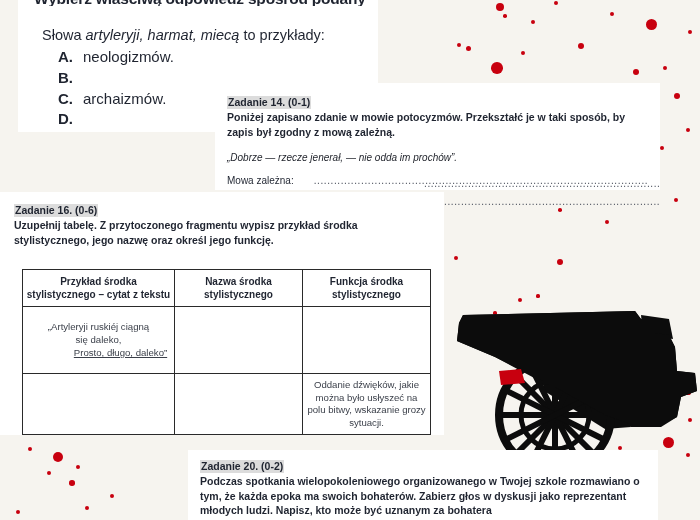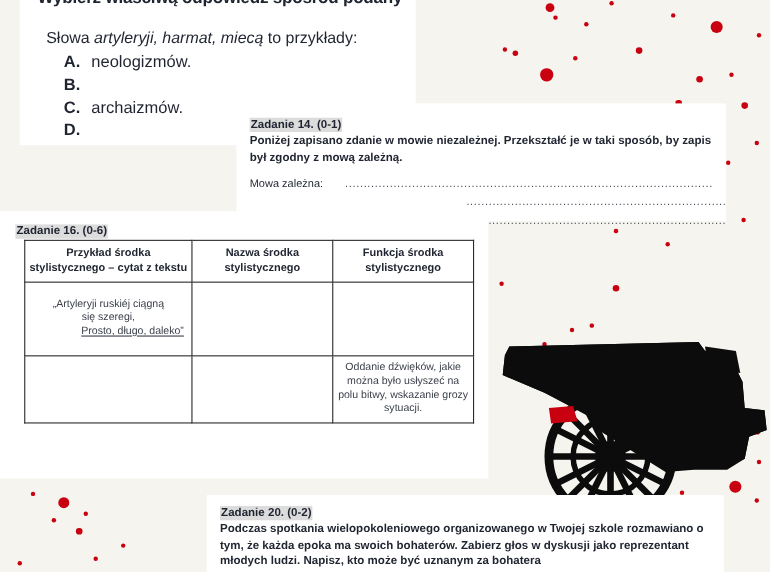--- a/index.html
+++ b/index.html
@@ -31,21 +31,21 @@
   .slowa{position:absolute;left:24px;top:31px;font-size:14.5px;}
   .slowa i{font-style:italic;}
   ol.answers{
     position:absolute;left:40px;top:52px;margin:0;padding:0;list-style:none;
     font-size:15px;
   }
   ol.answers li{display:flex;gap:10px;margin-bottom:3.5px;line-height:1.15;}
   ol.answers .lt{font-weight:700;width:15px;}
 
   
-  #panel-z14{left:215px;top:94px;width:445px;height:107px;}
+  #panel-z14{left:215px;top:83px;width:445px;height:107px;}
   #panel-z14 .inner{padding:9px 12px 0 12px;}
 
   
   #panel-z16{left:0px;top:192px;width:444px;height:243px;}
   #panel-z16 .inner{padding:8px 10px 0 14px;}
 
   
   #panel-z20{left:188px;top:450px;width:470px;height:72px;}
   #panel-z20 .inner{padding:6px 12px 0 12px;}
 
@@ -64,21 +64,21 @@
     position:absolute;left:424px;top:178px;width:235px;overflow:hidden;
     white-space:nowrap;font-size:10px;letter-spacing:0.6px;color:#4a4f5c;
   }
   .stray-dotline2{
     position:absolute;left:444px;top:196px;width:215px;overflow:hidden;
     white-space:nowrap;font-size:10px;letter-spacing:0.6px;color:#4a4f5c;
   }
 
   
   table.styl{
-    border-collapse:collapse;width:408px;margin-left:8px;
+    border-collapse:collapse;width:408px;margin-top:22px;margin-left:8px;
     table-layout:fixed;
   }
   table.styl td{
     border:1px solid #2a2a2a;text-align:center;vertical-align:middle;
     font-size:9.6px;line-height:1.32;padding:4px 3px;
   }
   table.styl td.hd{font-weight:700;font-size:10px;padding:5px 3px;}
   table.styl tr.r-quote td{height:58px;}
   table.styl tr.r-func td{height:52px;}
   .cellquote{color:#3a3f49;}
@@ -201,51 +201,53 @@
       </li>
       <li>
         <span class="lt">D.</span>
       </li>
     </ol>
   </div>
 
   <div class="panel" id="panel-z14">
     <div class="inner">
       <div class="ztitle">Zadanie 14. (0-1)</div>
-      <div class="zbody">Poniżej zapisano zdanie w mowie niezależnej. Przekształć je w taki sposób, by zapis był zgodny z mową zależną.</div>
+      <div class="zbody">Poniżej zapisano zdanie w mowie potocyzmów. Przekształć je w taki sposób, by zapis był zgodny z mową zależną.</div>
+      <div class="quote">„Dobrze — rzecze jenerał, — nie odda im prochów”.</div>
       <div class="answerline">
         <span class="lbl">Mowa zależna:</span>
         <span class="dots-fill">...............................................................................................................................</span>
       </div>
     </div>
   </div>
 
   <div class="stray-dotline">........................................................................................................</div>
   <div class="stray-dotline2">....................................................................................................</div>
 
   <div class="panel" id="panel-z16">
     <div class="inner">
       <div class="ztitle">Zadanie 16. (0-6)</div>
+      <div class="zbody">Uzupełnij tabelę. Z przytoczonego fragmentu wypisz przykład środka stylistycznego, jego nazwę oraz określ jego funkcję.</div>
 
       <table class="styl">
         <colgroup>
             <col style="width:152px">
             <col style="width:128px">
             <col style="width:128px">
           </colgroup>
         <tbody>
           <tr>
             <td class="hd">Przykład środka stylistycznego – cytat z tekstu</td>
             <td class="hd">Nazwa środka stylistycznego</td>
             <td class="hd">Funkcja środka stylistycznego</td>
           </tr>
           <tr class="r-quote">
             <td class="cellquote">
               <span>„Artyleryji ruskiéj ciągną</span><br>
-              <span>się szeregi,</span><br>
+              <span>się daleko,</span><br>
               <span class="underl">Prosto, długo, daleko”</span>
             </td>
             <td></td>
             <td></td>
           </tr>
           <tr class="r-func">
             <td></td>
             <td></td>
             <td class="cellquote">Oddanie dźwięków, jakie można było usłyszeć na polu bitwy, wskazanie grozy sytuacji.</td>
           </tr>

